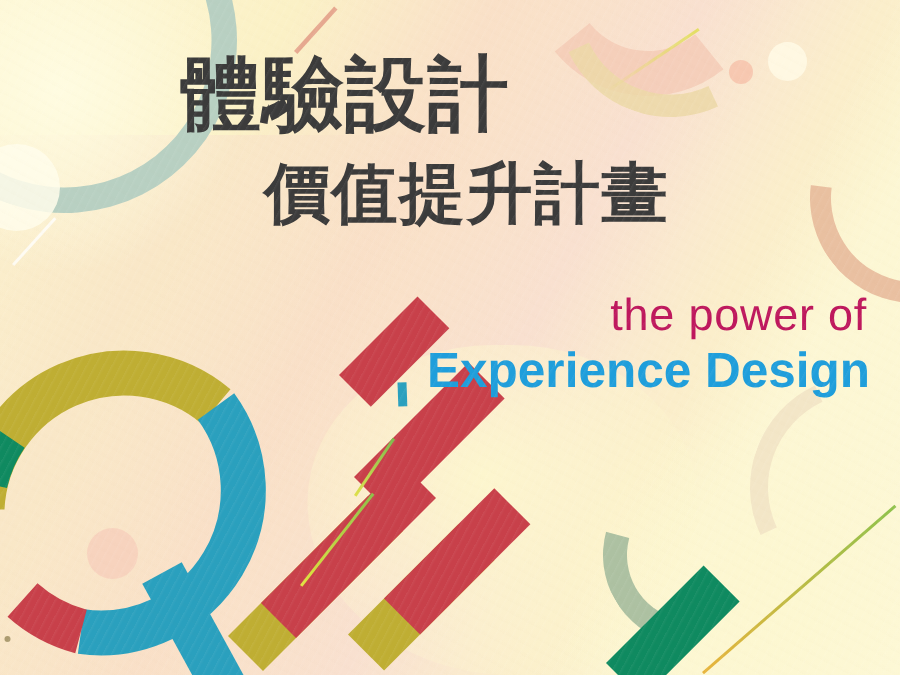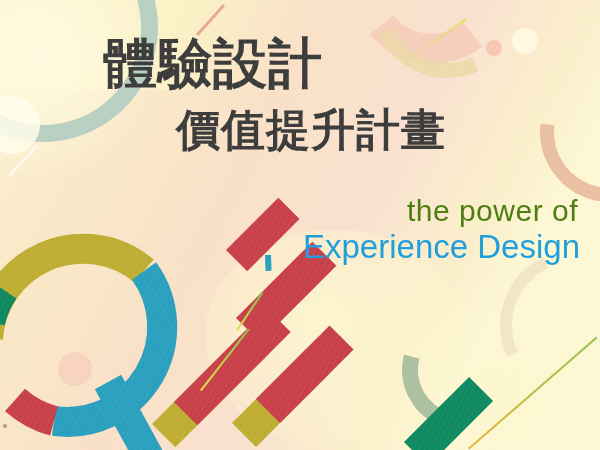--- a/index.html
+++ b/index.html
@@ -306,21 +306,21 @@
     transform: rotate(-48deg);
   }
 
   
   .text-layer {
     position: absolute;
     inset: 0;
   }
   .line-cjk-1 {
     position: absolute;
-    left: 103px;
+    left: 120px;
     top: 36px;
     font-family: "Liberation Sans", "DejaVu Sans", sans-serif;
     font-size: 54px;
     font-weight: bold;
     color: #3b3b3b;
     letter-spacing: 1px;
     line-height: 1;
     white-space: nowrap;
     text-align: center;
   }
@@ -335,31 +335,31 @@
     letter-spacing: 1px;
     line-height: 1;
     white-space: nowrap;
   }
   .line-en-1 {
     position: absolute;
     right: 22px;
     top: 196px;
     font-size: 30px;
     font-weight: normal;
-    color: #4d7c0f;
+    color: #be185d;
     letter-spacing: 0.5px;
     line-height: 1;
     white-space: nowrap;
   }
   .line-en-2 {
     position: absolute;
     right: 20px;
     top: 230px;
     font-size: 33px;
-    font-weight: normal;
+    font-weight: bold;
     color: #1f9edb;
     letter-spacing: 0px;
     line-height: 1;
     white-space: nowrap;
   }
 
   
   .grain {
     position: absolute;
     inset: 0;

